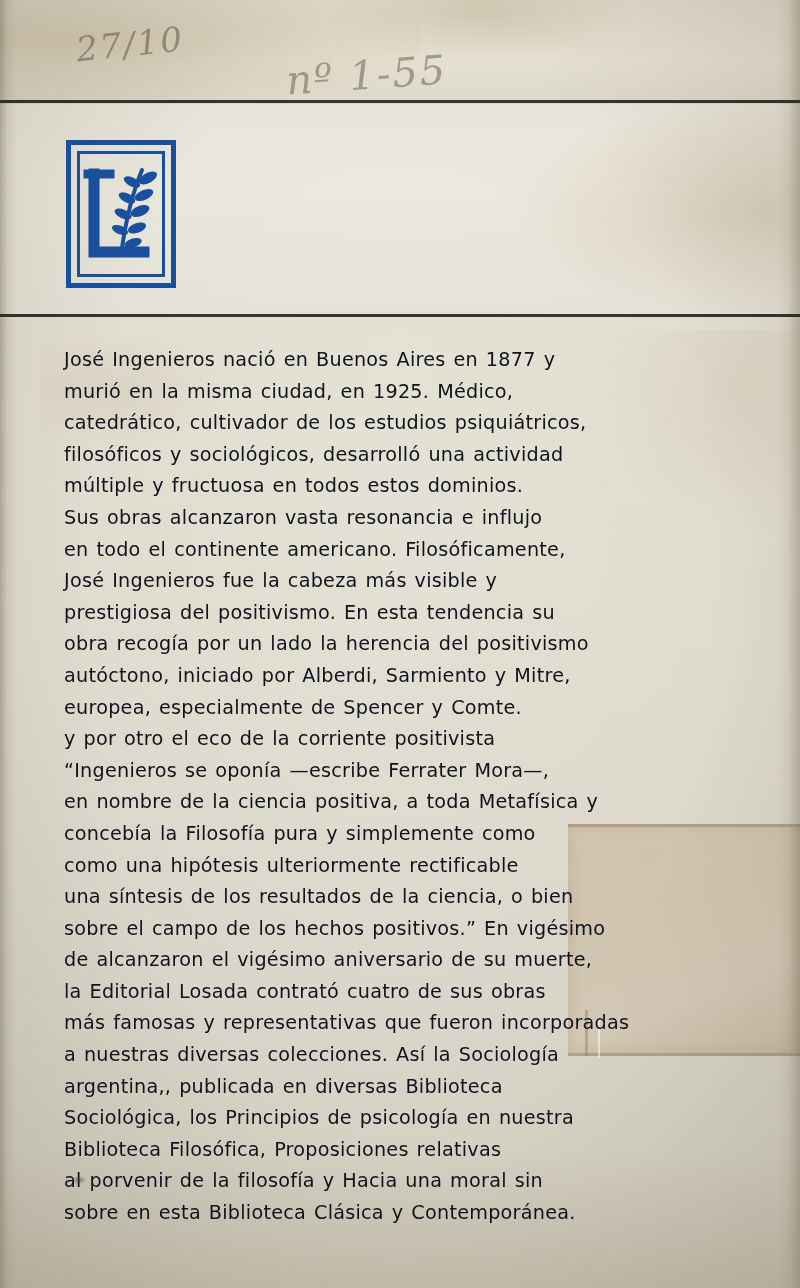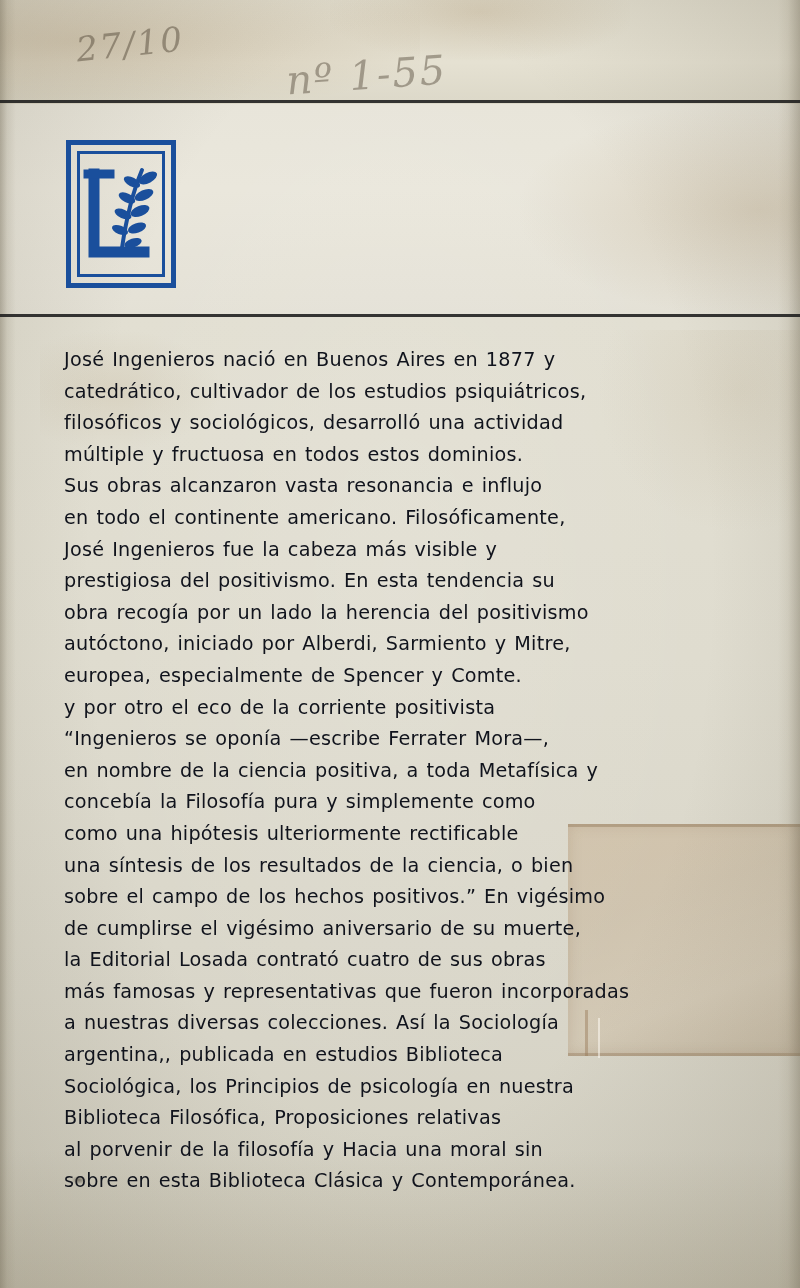--- a/index.html
+++ b/index.html
@@ -219,44 +219,45 @@
         <ellipse cx="57" cy="74" rx="9" ry="4.5" transform="rotate(24 57 74)"></ellipse>
         <ellipse cx="71" cy="88" rx="9.5" ry="4.8" transform="rotate(-20 71 88)"></ellipse>
         <ellipse cx="54" cy="90" rx="8.5" ry="4.3" transform="rotate(22 54 90)"></ellipse>
         <ellipse cx="67" cy="103" rx="9" ry="4.5" transform="rotate(-18 67 103)"></ellipse>
       </g>
     </svg>
   </div>
 
   <div class="blurb">
     <span class="ln">José Ingenieros nació en Buenos Aires en 1877 y</span>
+    <span class="ln">murió en la misma ciudad, en 1925. Médico,</span>
     <span class="ln">catedrático, cultivador de los estudios psiquiátricos,</span>
     <span class="ln">filosóficos y sociológicos, desarrolló una actividad</span>
     <span class="ln">múltiple y fructuosa en todos estos dominios.</span>
     <span class="ln">Sus obras alcanzaron vasta resonancia e influjo</span>
     <span class="ln">en todo el continente americano. Filosóficamente,</span>
     <span class="ln">José Ingenieros fue la cabeza más visible y</span>
     <span class="ln">prestigiosa del positivismo. En esta tendencia su</span>
     <span class="ln">obra recogía por un lado la herencia del positivismo</span>
     <span class="ln">autóctono, iniciado por Alberdi, Sarmiento y Mitre,</span>
     <span class="ln">europea, especialmente de Spencer y Comte.</span>
     <span class="ln">y por otro el eco de la corriente positivista</span>
     <span class="ln">“Ingenieros se oponía —escribe Ferrater Mora—,</span>
     <span class="ln">en nombre de la ciencia positiva, a toda Metafísica y</span>
     <span class="ln">concebía la Filosofía pura y simplemente como</span>
     <span class="ln">como una hipótesis ulteriormente rectificable</span>
     <span class="ln">una síntesis de los resultados de la ciencia, o bien</span>
     <span class="ln">sobre el campo de los hechos positivos.” En vigésimo</span>
-    <span class="ln">de cumplirse el vigésimo aniversario de su muerte,</span>
+    <span class="ln">de alcanzaron el vigésimo aniversario de su muerte,</span>
     <span class="ln">la Editorial Losada contrató cuatro de sus obras</span>
     <span class="ln">más famosas y representativas que fueron incorporadas</span>
 
     <span class="ln"><span>a nuestras diversas colecciones. Así la </span><b>Sociología</b></span>
 
-    <span class="ln"><b>argentina,</b><span>, publicada en estudios Biblioteca</span></span>
+    <span class="ln"><b>argentina,</b><span>, publicada en diversas Biblioteca</span></span>
 
     <span class="ln"><span>Sociológica, los </span><b>Principios de psicología</b><span> en nuestra</span></span>
 
     <span class="ln"><span>Biblioteca Filosófica, </span><b>Proposiciones relativas</b></span>
 
     <span class="ln"><b>al porvenir de la filosofía</b><span> y </span><b>Hacia una moral sin</b></span>
 
     <span class="ln"><b>sobre</b><span> en esta Biblioteca Clásica y Contemporánea.</span></span>
   </div>
 

